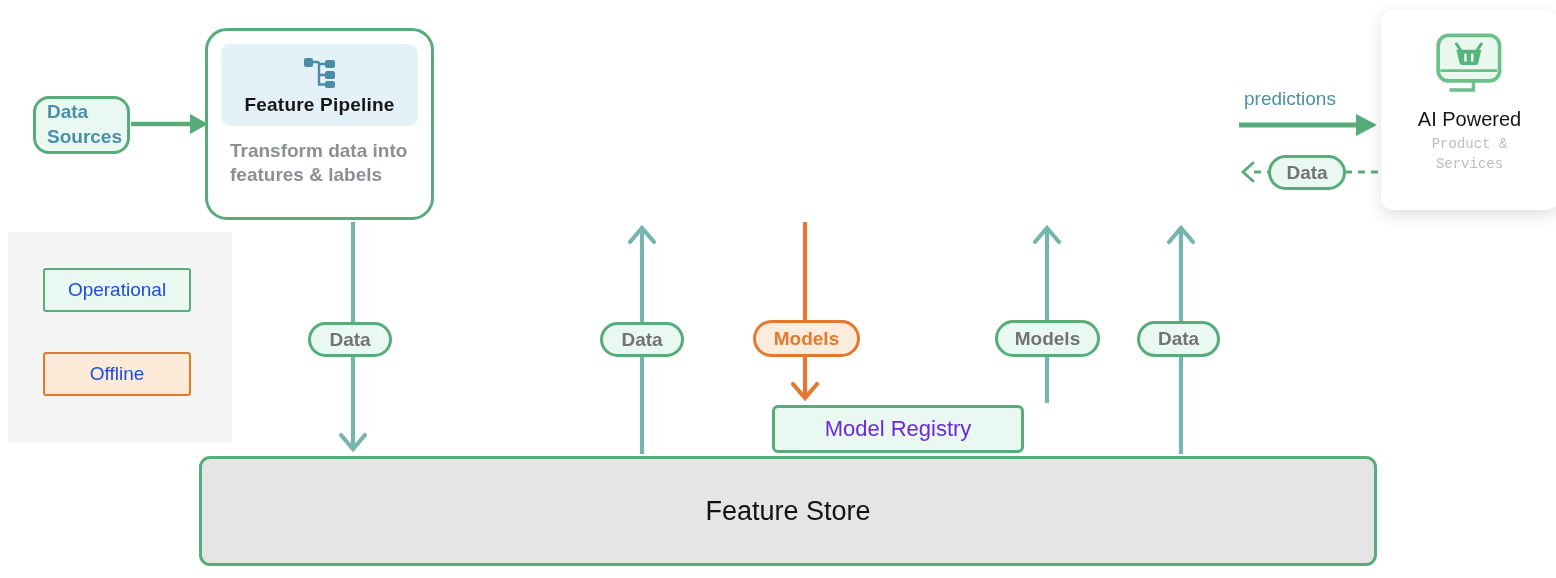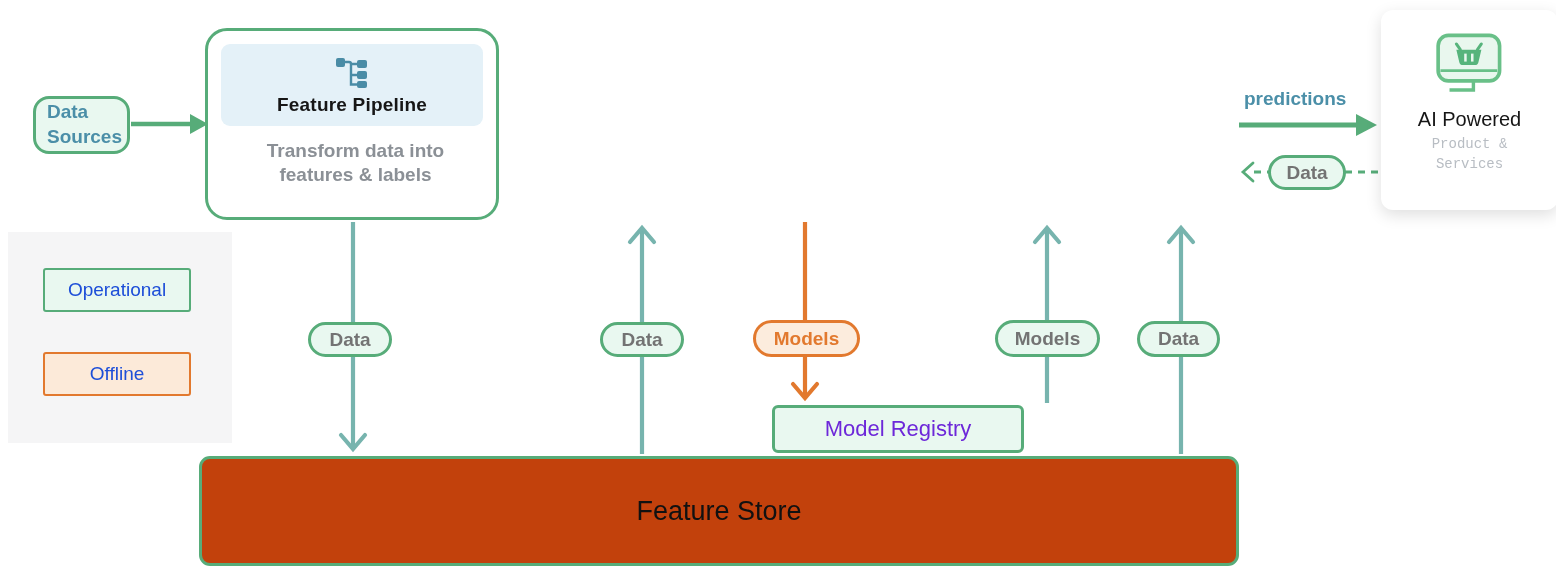--- a/index.html
+++ b/index.html
@@ -63,43 +63,43 @@
   #ai-card .title{font-size:20px;color:#161616;margin-top:10px;}
   #ai-card .subtitle{
     font-family:"Liberation Mono", monospace;
     font-size:14px;line-height:1.4;color:#b8bdc3;
     text-align:center;width:120px;margin-top:4px;
   }
 
   
   #predictions-label{
     left:1244px;top:88px;width:126px;
-    font-weight:bold;font-size:19px;color:#4b8fa8;
+    font-weight:normal;font-size:19px;color:#4b8fa8;
   }
 
   
   #legend{left:8px;top:232px;width:224px;height:211px;background:#f5f5f6;}
   .legend-box{
     position:absolute;left:35px;width:144px;height:40px;
     display:flex;align-items:center;justify-content:center;
     font-size:19px;color:#1d4ed8;border-radius:3px;
   }
   #legend-operational{top:36px;background:#e9f8f0;border:2px solid #57ac79;}
   #legend-offline{top:120px;background:#fcead9;border:2px solid #e2792e;}
 
   
   #model-registry{
     left:772px;top:405px;width:252px;height:48px;
     background:#e9f8f0;border:3px solid #57ac79;border-radius:6px;
     display:flex;align-items:center;justify-content:center;
     font-size:22px;color:#6d28d9;
   }
   #feature-store{
-    left:199px;top:456px;width:1040px;height:110px;
-    background:#c2410c;border:3.5px solid #57ac79;border-radius:11px;
+    left:199px;top:456px;width:1178px;height:110px;
+    background:#e5e5e5;border:3.5px solid #57ac79;border-radius:11px;
     display:flex;align-items:center;justify-content:center;
     font-size:27px;color:#111111;
   }
 </style>
 </head>
 <body>
 
 <div id="canvas">
 
   <svg id="edges" width="1556" height="578" viewBox="0 0 1556 578">
@@ -151,21 +151,21 @@
     <g>
       <path d="M64,408 H156" stroke="#e2792e" stroke-width="2.7" fill="none"></path>
       <polyline points="149,399 165,408 149,417" stroke="#e2792e" stroke-width="2.7" fill="none" stroke-linecap="round"></polyline>
     </g>
   </svg>
 
   <div class="abs node" id="data-sources">
     <span>Data Sources</span>
   </div>
 
-  <div class="abs node pipeline" style="left:205px;top:28px;width:294px;height:192px;text-align:center;">
+  <div class="abs node pipeline" style="left:205px;top:28px;width:229px;height:192px;">
     <div class="hdr">
       <svg width="36" height="34" viewBox="0 0 36 34">
         <g fill="#4a8ca6">
           <rect x="2" y="3" width="9" height="9" rx="2"></rect>
           <rect x="23" y="5" width="10" height="8" rx="2"></rect>
           <rect x="23" y="16" width="10" height="8" rx="2"></rect>
           <rect x="23" y="26" width="10" height="7" rx="2"></rect>
         </g>
         <path d="M11,7 H15 Q17,7 17,9 V29.5 H23 M17,9 H23 M17,20 H23" stroke="#4a8ca6" stroke-width="2.4" fill="none"></path>
       </svg>

